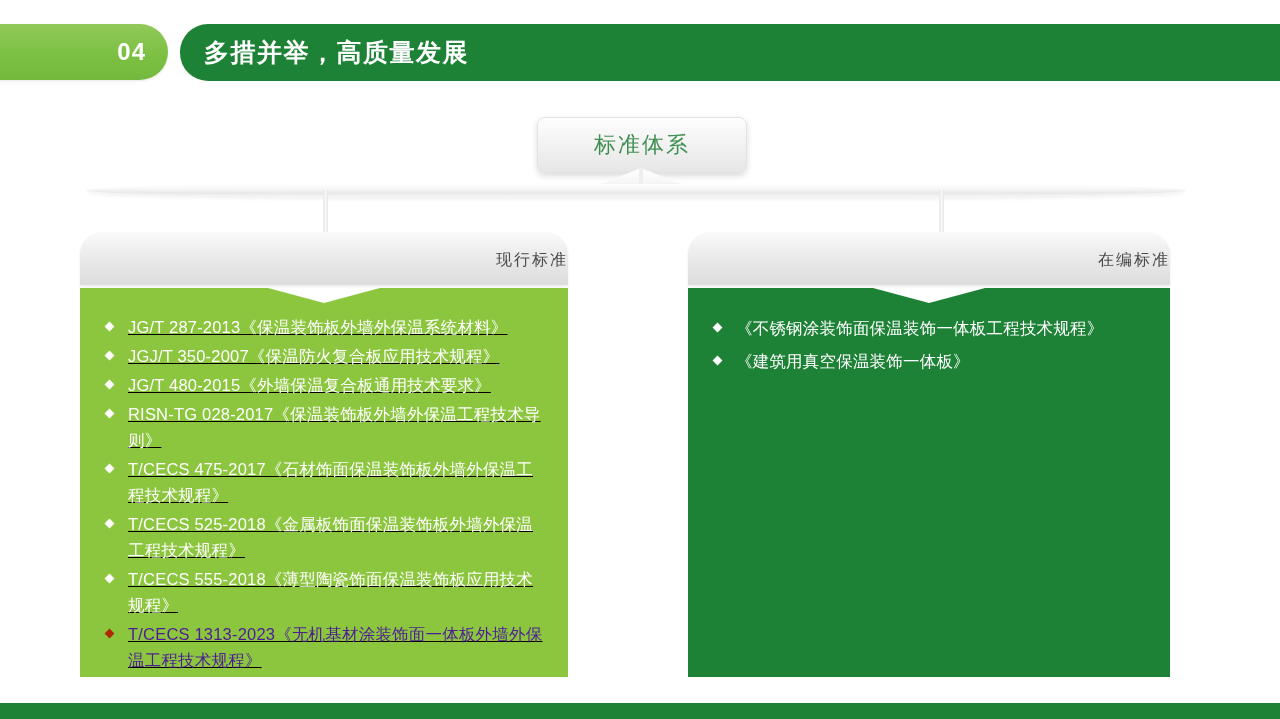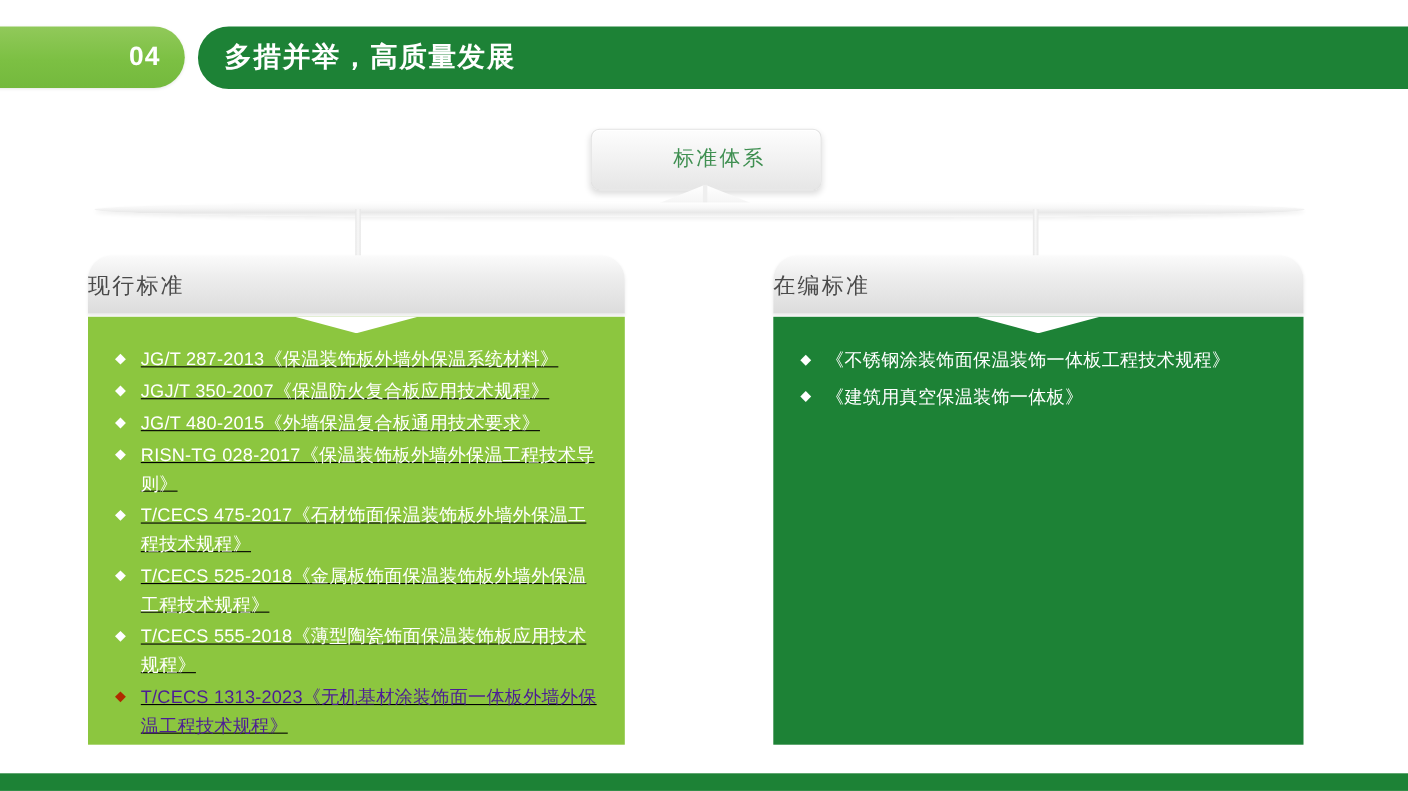--- a/index.html
+++ b/index.html
@@ -75,27 +75,27 @@
     top: 117px;
     width: 208px;
     height: 54px;
     border-radius: 8px;
     background: linear-gradient(180deg, #fdfdfd 0%, #f3f3f3 45%, #e6e6e6 100%);
     box-shadow: 0 3px 6px rgba(0,0,0,0.14), inset 0 1px 0 #ffffff;
     border: 1px solid #e2e2e2;
   }
   .top-node-label {
     position: absolute;
-    left: 12px;
+    left: 0;
     top: 0;
     width: 208px;
     height: 54px;
     line-height: 54px;
     text-align: center;
-    font-size: 19px;
+    font-size: 22px;
     color: #3f8f51;
     letter-spacing: 2px;
   }
 
   
   .connector-bar {
     position: absolute;
     left: 86px;
     top: 184px;
     width: 1100px;
@@ -129,40 +129,40 @@
   }
   .stem-left  { left: 323px; top: 190px; }
   .stem-right { left: 939px; top: 190px; }
 
   
   .panel {
     position: absolute;
     top: 232px;
   }
   .panel-left  { left: 80px;  width: 488px; }
-  .panel-right { left: 703px; width: 482px; }
+  .panel-right { left: 688px; width: 482px; }
 
   .panel-head {
     position: relative;
     width: 100%;
     height: 53px;
     background: linear-gradient(180deg, #fbfbfb 0%, #eeeeee 35%, #dcdcdc 100%);
     border-top-left-radius: 22px;
     border-top-right-radius: 22px;
     box-shadow: 0 2px 3px rgba(0,0,0,0.08);
   }
   .panel-head-label {
     position: absolute;
     left: 0;
     top: 0;
     width: 100%;
     height: 53px;
     line-height: 56px;
-    text-align: left;
-    font-size: 20px;
+    text-align: right;
+    font-size: 16px;
     color: #4a4a4a;
     letter-spacing: 2px;
   }
 
   .panel-body {
     position: relative;
     width: 100%;
     margin-top: 3px;
     box-sizing: border-box;
     padding: 26px 22px 20px 22px;

